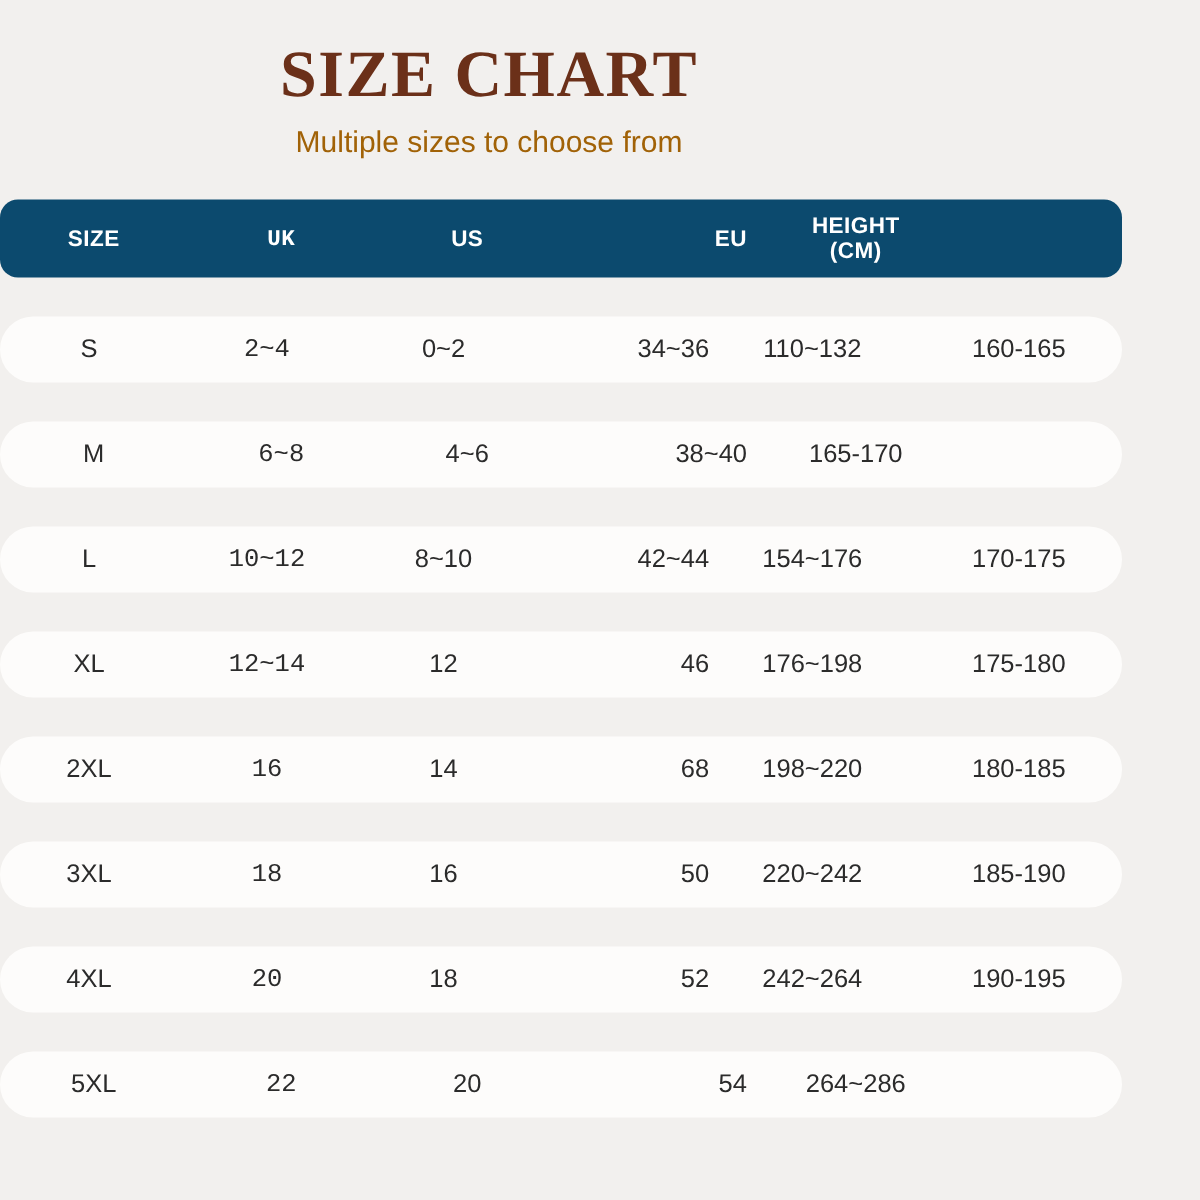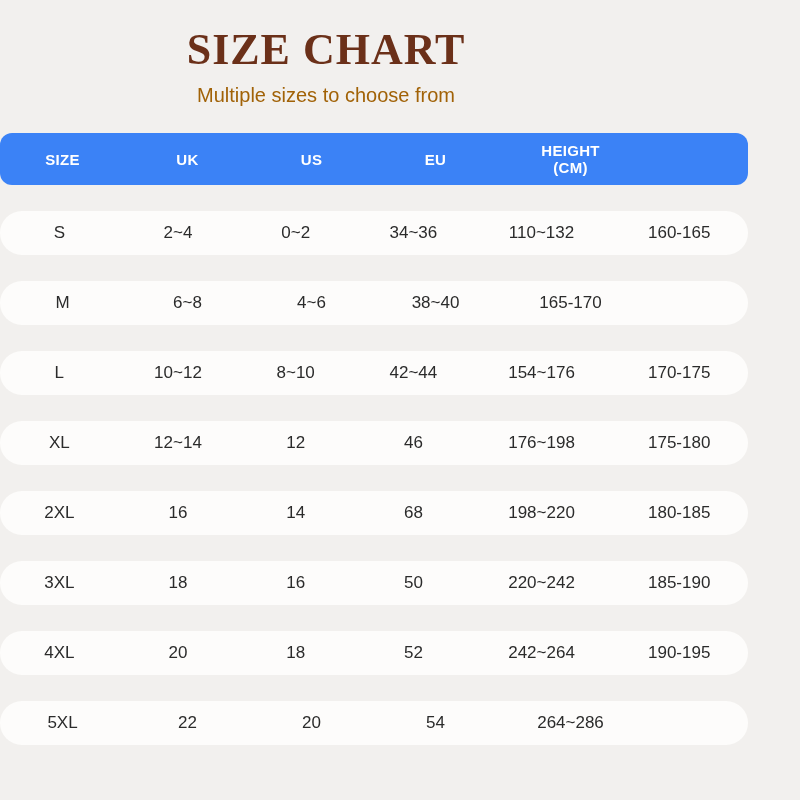--- a/index.html
+++ b/index.html
@@ -39,21 +39,21 @@
     padding-top: 10px;
     font-weight: 400;
   }
   .table-wrap {
     margin: 0 auto;
     width: 748px;
     padding-top: 26px;
   }
   .header-row {
     display: flex;
-    background: #3b82f6;
+    background: #0c4a6e;
     border-radius: 12px;
     height: 52px;
     align-items: center;
     color: #ffffff;
     font-weight: bold;
     font-size: 15px;
   }
   .header-cell {
     text-align: center;
     line-height: 1.15;
@@ -70,23 +70,23 @@
     border-radius: 22px;
     margin-top: 26px;
     color: #2b2b2b;
     font-size: 17px;
   }
   .cell {
     text-align: center;
   }
   
   .c0 { width: 125px; }
-  .c1 { width: 125px; }
+  .c1 { width: 125px; font-family: Liberation Mono, monospace; }
   .c2 { width: 123px; }
-  .c3 { width: 125px; }
+  .c3 { width: 125px; text-align: right; }
   .c4 { width: 145px; }
   .c5 { width: 145px; }
 </style>
 </head>
 <body>
 
 <div class="page">
 
   <h1 class="title">SIZE CHART</h1>
   <p class="subtitle">Multiple sizes to choose from</p>

